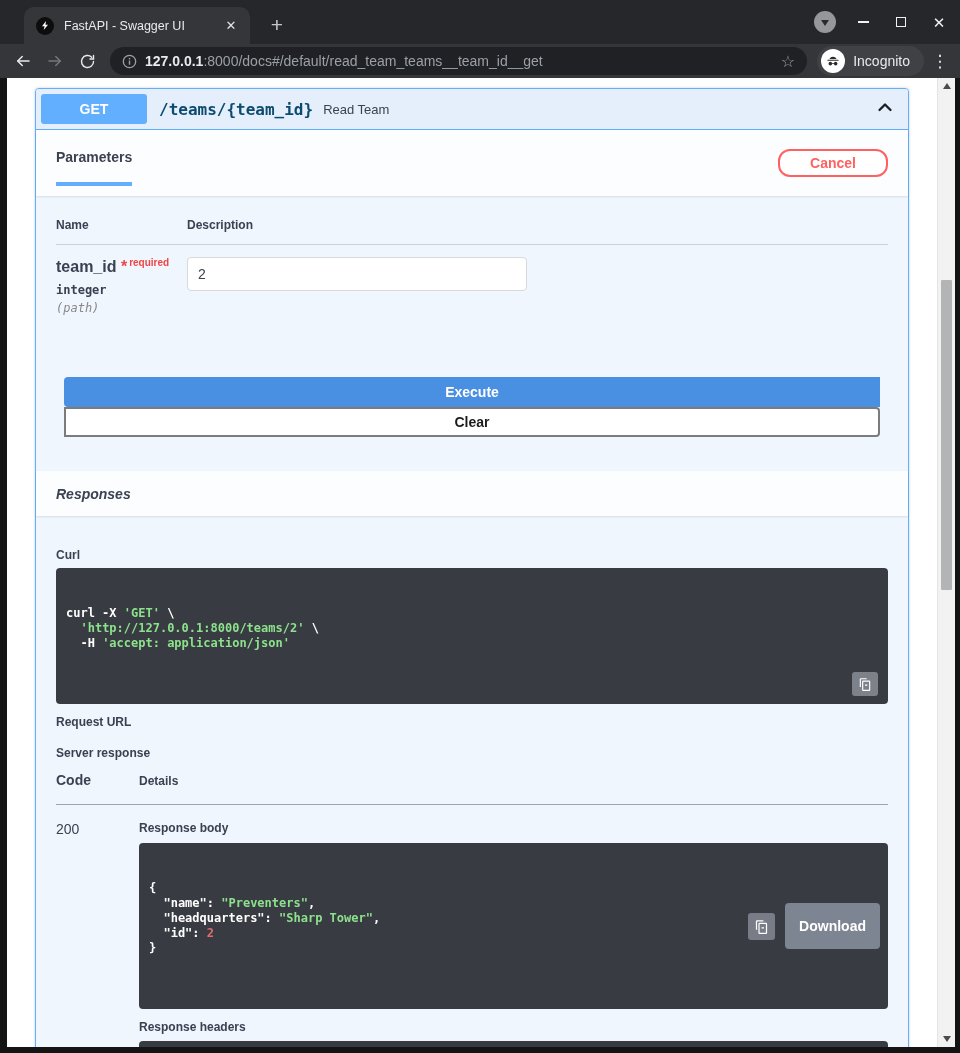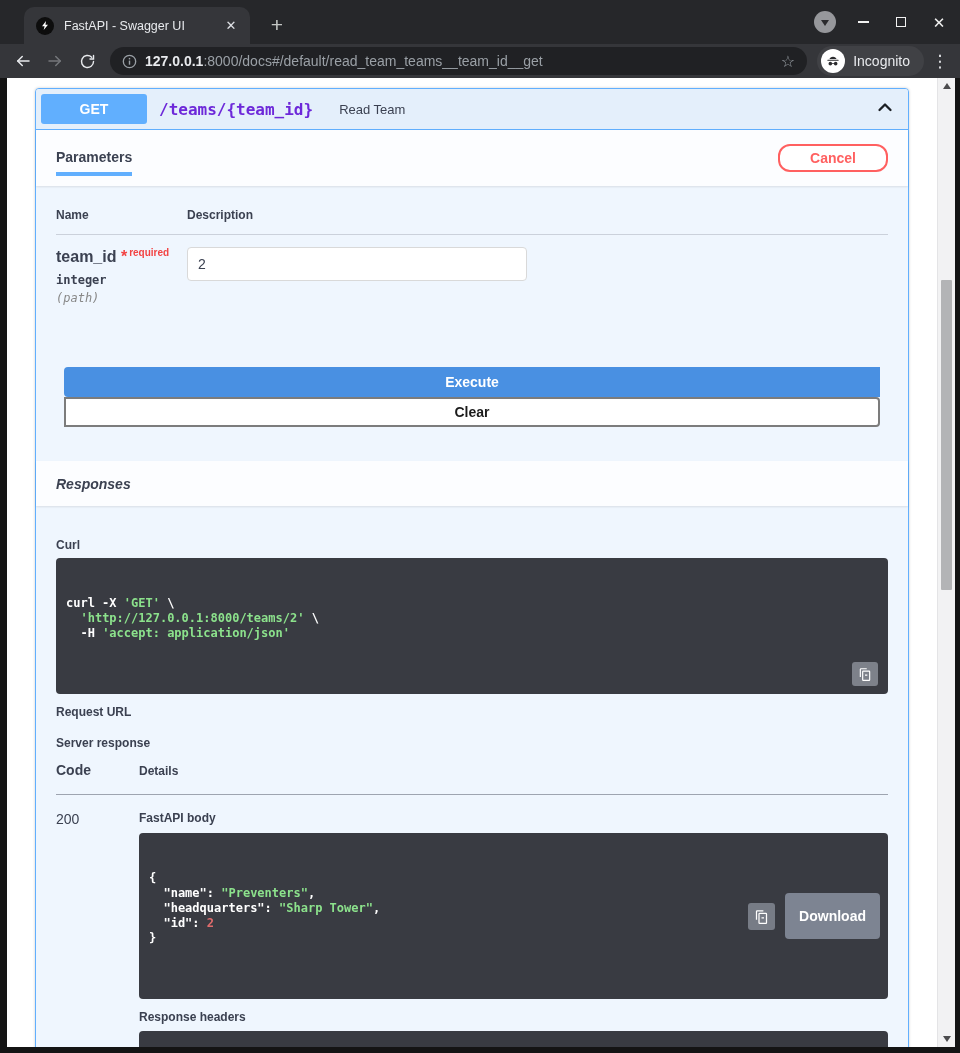--- a/index.html
+++ b/index.html
@@ -59,29 +59,29 @@
   .scroll-thumb { position:absolute; left:3px; width:11px; top:202px; height:310px; background:#b3b4b6;
                   border-radius:1px; }
 
   
   .opblock { margin:10px 28px 0 28px; border:1px solid #61affe; border-radius:4px; background:#eff6fe;
              box-shadow:0 0 3px rgba(0,0,0,.19); min-height:1200px; }
   .opblock-summary { display:flex; align-items:center; padding:5px; gap:0; background:#e4effb;
                      border-bottom:1px solid #61affe; border-radius:3px 3px 0 0; }
   .method-badge { width:106px; padding:7px 0; text-align:center; background:#61affe; border-radius:3px;
                   color:#fff; font-weight:bold; font-size:14px; }
-  .op-path { font-family:"DejaVu Sans Mono", monospace; font-weight:bold; font-size:16px; color:#6d28d9;
-             padding:0 26px 0 12px; }
+  .op-path { font-family:"DejaVu Sans Mono", monospace; font-weight:bold; font-size:16px; color:#0c4a6e;
+             padding:0 10px 0 12px; }
   .op-summary { font-size:13px; color:#3b4151; }
   .collapse-arrow { margin-left:auto; margin-right:8px; }
 
   .section-header { background:rgba(255,255,255,.8); padding:10px 20px; display:flex; align-items:center;
                     justify-content:space-between; box-shadow:0 1px 2px rgba(0,0,0,.1); min-height:50px; }
   .section-title-tab { font-size:14px; font-weight:bold; color:#3b4151; display:inline-block;
-                       padding-bottom:7px; border-bottom:4px solid #61affe; margin-top:9px; }
+                       padding-bottom:17px; border-bottom:4px solid #61affe; margin-top:9px; }
   .btn-cancel { background:#fff; border:2px solid #ff6060; color:#ff6060; font-weight:bold; font-size:14px;
                 border-radius:12px; padding:4px 30px; font-family:"Liberation Sans", sans-serif; }
 
   .params-body { padding:22px 20px 34px 20px; }
   .t-headers { display:flex; font-size:12px; font-weight:bold; color:#3b4151; padding-bottom:12px;
                border-bottom:1px solid rgba(59,65,81,.2); }
   .col-name { flex:none; width:131px; }
   .col-desc { flex:1; }
   .param-row { display:flex; padding-top:12px; }
   .param-name { font-size:16px; font-weight:bold; color:#3b4151; }
@@ -272,21 +272,21 @@
           <div class="block-label srv-label">Server response</div>
 
           <div class="live-table-head">
             <span class="code-col">Code</span>
             <span class="details-col-h">Details</span>
           </div>
 
           <div class="live-row">
             <span class="code-val">200</span>
             <div class="details-col">
-              <div class="block-label respbody-label">FastAPI body</div>
+              <div class="block-label respbody-label">Response body</div>
               <div class="code-block">
                 <div><div><span class="tok-w">{</span></div><div><span class="tok-w">  "name": </span><span class="tok-g">"Preventers"</span><span class="tok-w">,</span></div><div><span class="tok-w">  "headquarters": </span><span class="tok-g">"Sharp Tower"</span><span class="tok-w">,</span></div><div><span class="tok-w">  "id": </span><span class="tok-r">2</span></div><div><span class="tok-w">}</span></div></div>
                 <span class="body-controls">
                   <span class="copy-chip copy-chip2">
                     <svg width="15" height="15" viewBox="0 0 24 24" fill="#ffffff">
                         <path d="M15 2H5a2 2 0 0 0-2 2v13h2V4h10V2zm4 4H9a2 2 0 0 0-2 2v14a2 2 0 0 0 2 2h10a2 2 0 0 0 2-2V8a2 2 0 0 0-2-2zm0 16H9V8h10v14z"></path>
                         <path d="M12 13h4v2h-4z"></path>
                       </svg>
                   </span>
                   <button class="btn-download">Download</button>

